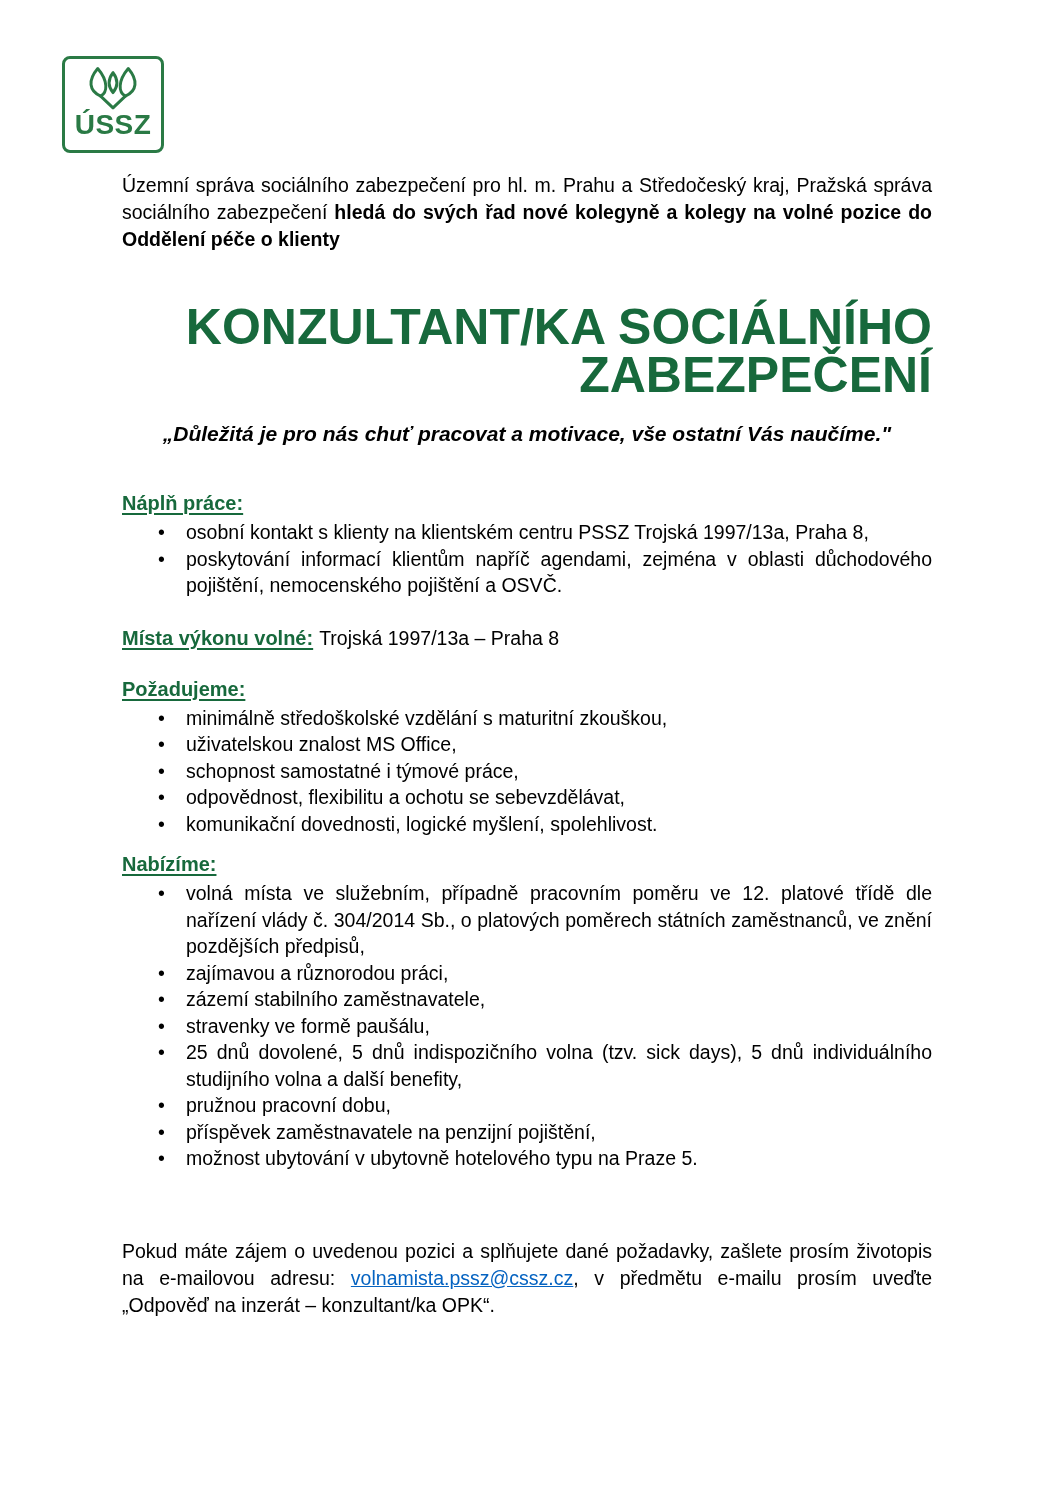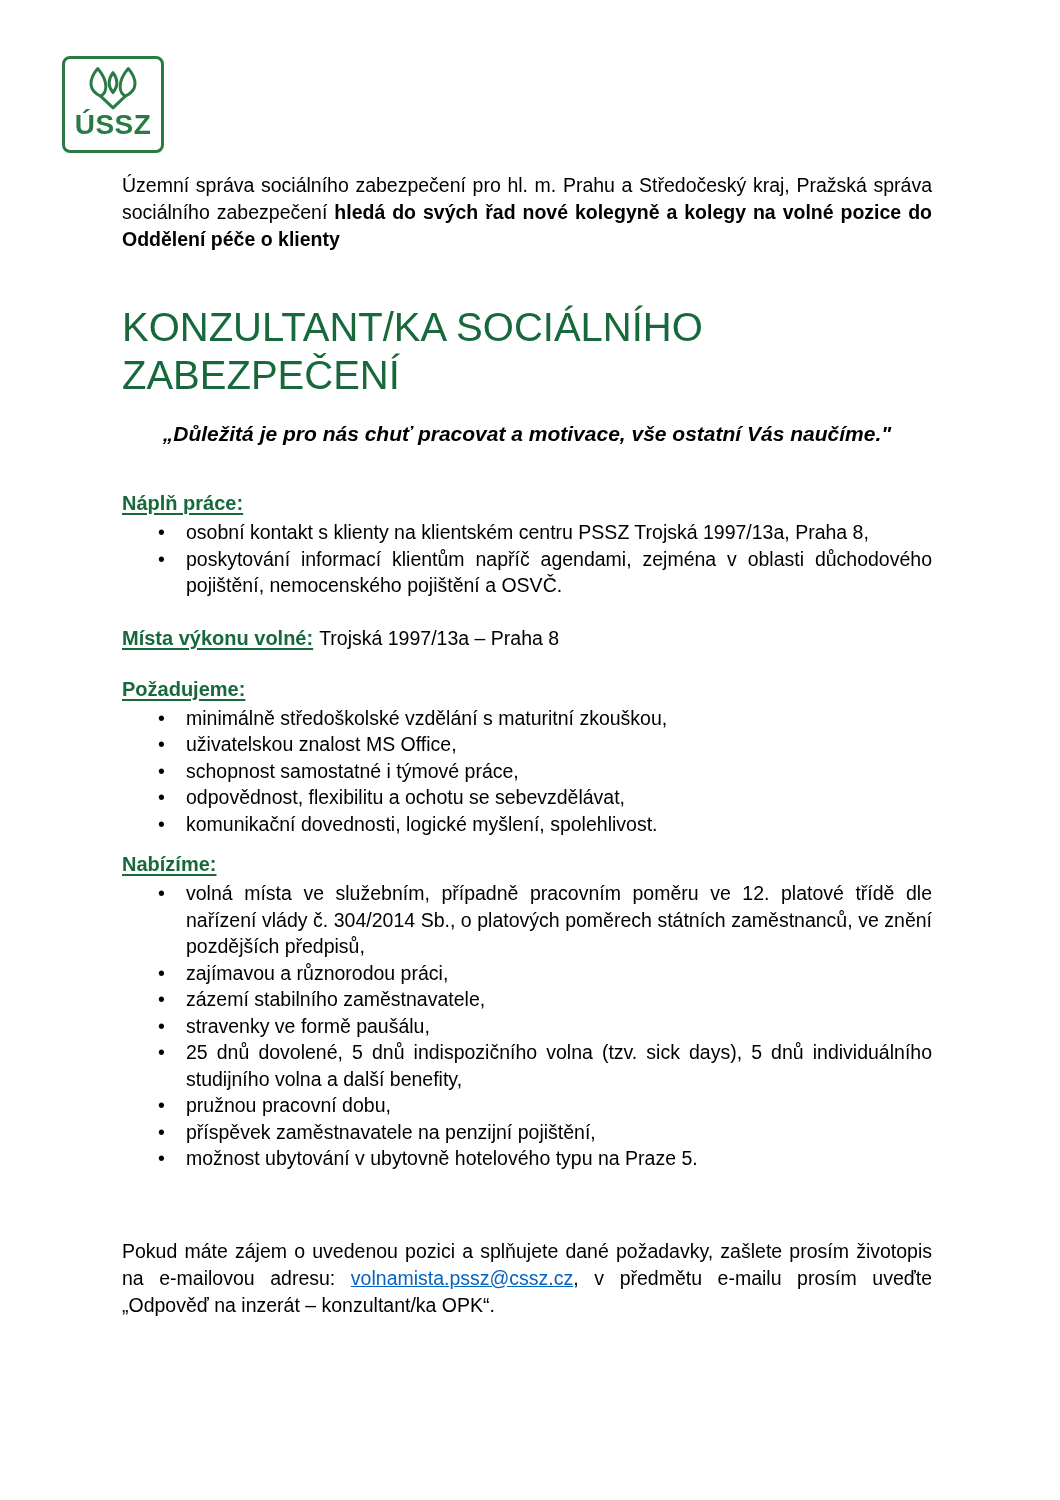--- a/index.html
+++ b/index.html
@@ -28,24 +28,24 @@
   }
 
   
   .content{position:absolute;left:122px;top:172px;width:810px;}
 
   .intro{margin:0;font-size:19.5px;line-height:27px;text-align:justify;}
   .intro .bold{font-weight:bold;}
 
   .title{
     margin:50px 0 0 0;
-    text-align:left;
+    text-align:right;
     color:var(--brand_green,#17693C);
-    font-weight:normal;
-    font-size:40px;line-height:48px;
+    font-weight:bold;
+    font-size:50px;line-height:48px;
   }
 
   .quote{
     margin:23px 0 0 0;
     text-align:center;
     font-weight:bold;font-style:italic;
     font-size:21px;
   }
 
   h2{

